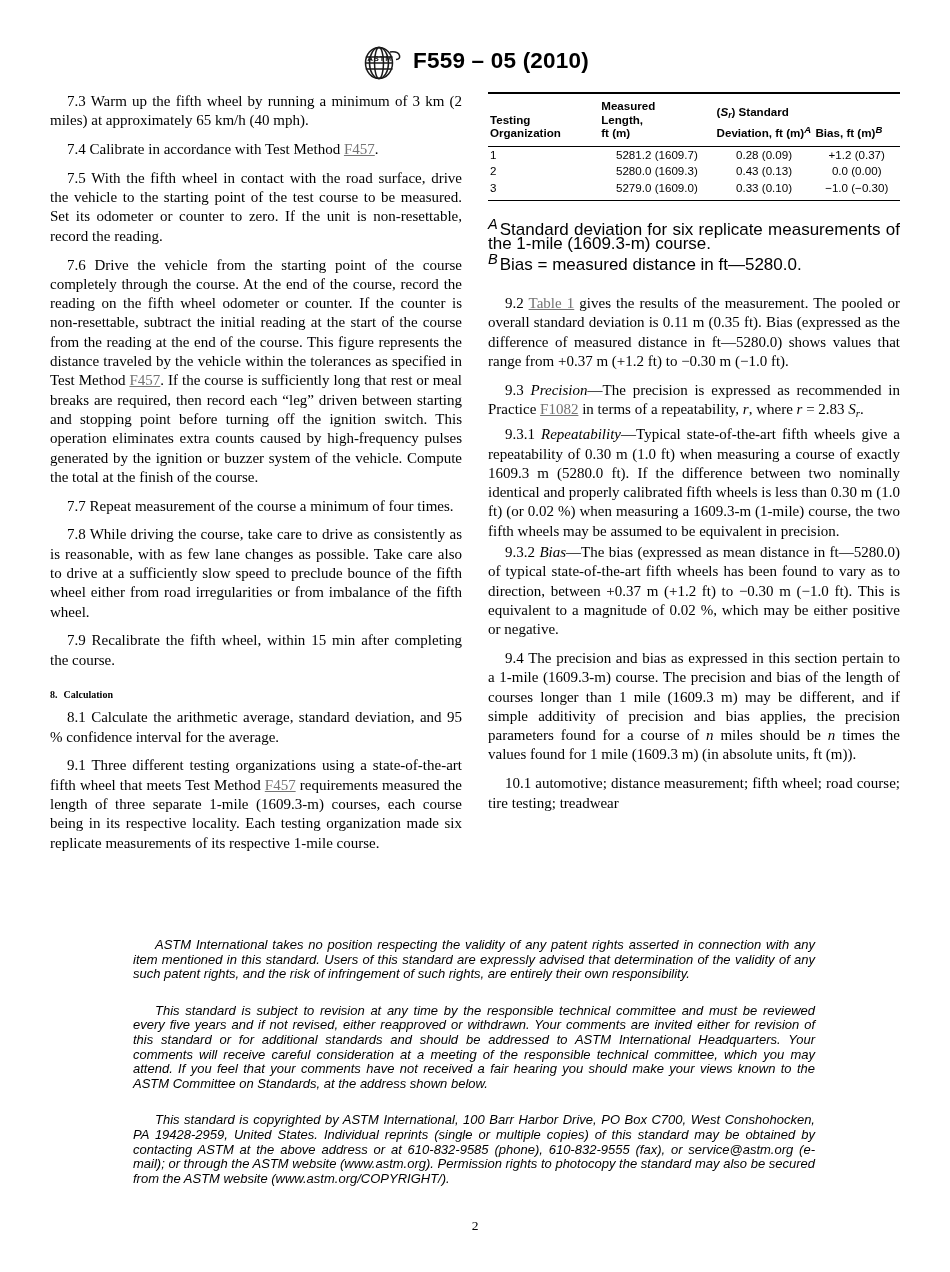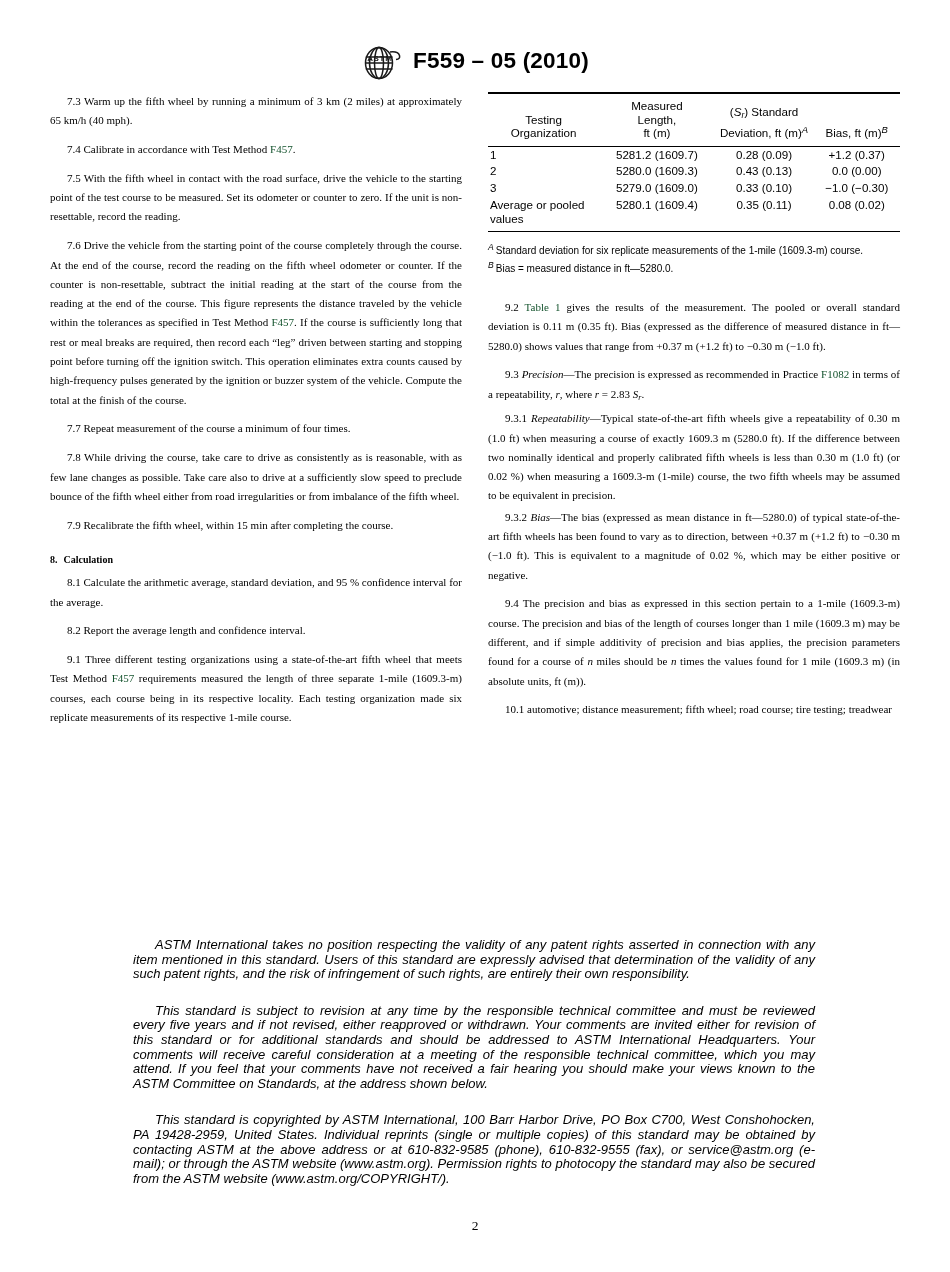--- a/index.html
+++ b/index.html
@@ -52,39 +52,39 @@
   .col {
     position: absolute;
     top: 92px;
     width: 412px;
   }
   .col-left { left: 50px; }
   .col-right { left: 488px; }
 
   p.body {
     margin: 0 0 0 0;
-    font-size: 11px;
+    font-size: 15px;
     line-height: 19.3px;
     text-align: justify;
     text-indent: 17px;
     hyphens: manual;
   }
   p.body + p.body { margin-top: 9.5px; }
 
   h3.sect {
     font-family: Liberation Serif, serif;
     font-weight: bold;
     font-size: 10px;
     line-height: 19.3px;
     margin: 15px 0 4px 0;
     text-indent: 0;
   }
   h3.sect .num { margin-right: 6px; }
 
-  .lnk { color: #14532d; }
+  .lnk { color: #737373; text-decoration: underline; }
   .it { font-style: italic; }
   .nb { white-space: nowrap; }
   sub.sr {
     font-style: italic;
     font-size: 0.72em;
     vertical-align: -0.28em;
   }
 
   
   .table-block {
@@ -98,22 +98,22 @@
     text-align: center;
     margin: 0 0 5px 0;
   }
   table.astm {
     width: 412px;
     border-collapse: collapse;
     font-family: "Liberation Sans", sans-serif;
     font-size: 11.6px;
   }
   table.astm thead th {
-    font-weight: normal;
-    text-align: center;
+    font-weight: bold;
+    text-align: left;
     vertical-align: bottom;
     padding: 5px 2px 6px 2px;
     line-height: 13.5px;
   }
   table.astm thead tr.rule-top th {
     border-top: 2.2px solid #000;
   }
   table.astm tbody tr:first-child td {
     border-top: 1px solid #000;
   }
@@ -131,24 +131,24 @@
     padding-left: 2px;
   }
   .tbl-bottom-rule {
     width: 412px;
     border-top: 1px solid #000;
     height: 0;
     margin-top: 2px;
   }
   .tbl-footnotes {
     font-family: "Liberation Sans", sans-serif;
-    font-size: 10px;
+    font-size: 17px;
     line-height: 14px;
     text-align: justify;
-    margin-top: 8px;
+    margin-top: 16px;
   }
   .tbl-footnotes div { margin-bottom: 1px; }
   .fn-mark {
     font-style: italic;
     font-size: 0.86em;
     vertical-align: 0.42em;
     margin-right: 2px;
   }
   .fn-mark-hdr {
     font-style: italic;
@@ -223,21 +223,20 @@
     <p class="body">7.7  Repeat measurement of the course a minimum of four times.</p>
 
     <p class="body">7.8  While driving the course, take care to drive as consistently as is reasonable, with as few lane changes as possible. Take care also to drive at a sufficiently slow speed to preclude bounce of the fifth wheel either from road irregularities or from imbalance of the fifth wheel.</p>
 
     <p class="body">7.9  Recalibrate the fifth wheel, within 15 min after completing the course.</p>
 
     <h3 class="sect"><span class="num">8.</span><span>Calculation</span></h3>
 
     <p class="body">8.1  Calculate the arithmetic average, standard deviation, and 95 % confidence interval for the average.</p>
 
-    <p class="body">8.2  Report the average length and confidence interval.</p>
 
 
     <p class="body"><span>9.1  Three different testing organizations using a state-of-the-art fifth wheel that meets Test Method </span><span class="lnk">F457</span><span> requirements measured the length of three separate 1-mile (1609.3-m) courses, each course being in its respective locality. Each testing organization made six replicate measurements of its respective 1-mile course.</span></p>
 
   </div>
 
   <div class="col col-right">
 
     <div class="table-block">
 
@@ -274,26 +273,20 @@
             <td>5280.0 (1609.3)</td>
             <td>0.43 (0.13)</td>
             <td>0.0 (0.00)</td>
           </tr>
           <tr>
             <td class="c-org">3</td>
             <td>5279.0 (1609.0)</td>
             <td>0.33 (0.10)</td>
             <td>−1.0 (−0.30)</td>
           </tr>
-          <tr>
-            <td class="c-org">Average or pooled values</td>
-            <td>5280.1 (1609.4)</td>
-            <td>0.35 (0.11)</td>
-            <td>0.08 (0.02)</td>
-          </tr>
         </tbody>
       </table>
 
       <div class="tbl-bottom-rule"></div>
 
       <div class="tbl-footnotes">
         <div><span class="fn-mark">A</span><span>Standard deviation for six replicate measurements of the 1-mile (1609.3-m) course.</span></div>
         <div><span class="fn-mark">B</span><span>Bias = measured distance in ft—5280.0.</span></div>
       </div>
     </div>

